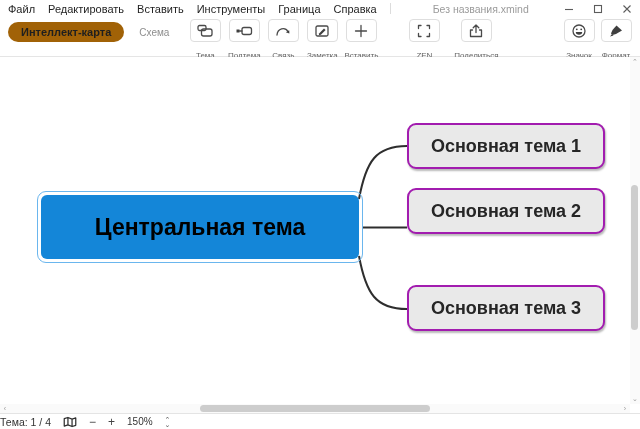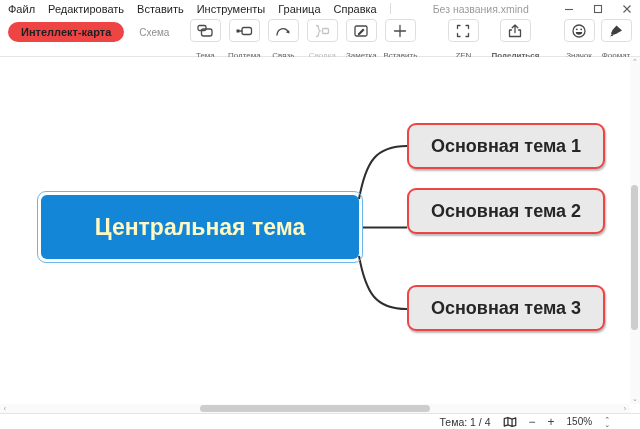--- a/index.html
+++ b/index.html
@@ -12,58 +12,58 @@
   .menu-item { cursor:default; white-space:nowrap; }
   .filename-wrap { display:flex; align-items:center; margin-left:0; }
   .menubar .sep { width:1px; height:11px; background:#dcdcdc; margin-right:10px; }
   .filename { color:#9b9b9b; font-size:10.5px; white-space:nowrap;padding-left:32px; }
   .win-controls { margin-left:auto; display:flex; align-items:center; gap:19px; padding-right:8px; color:#5c5c5c; }
   .win-controls svg { display:block; }
 
   
   .toolbar { height:40px; flex:none; display:flex; align-items:flex-start; padding:2px 6px 0 8px; border-bottom:1px solid #e5e5e5; }
   .tabs { display:flex; align-items:center; height:26px; margin-right:20px; }
-  .tab-pill { background:#ef4444; border-radius:12px; padding:4px 13px; font-size:11px; font-weight:bold; color:#1f1f1f; white-space:nowrap; }
+  .tab-pill { background:#a16207; border-radius:12px; padding:4px 13px; font-size:11px; font-weight:bold; color:#1f1f1f; white-space:nowrap; }
   .tab-plain { font-size:10px; color:#8e8e8e; margin-left:15px; white-space:nowrap; }
   .tools { display:flex; align-items:flex-start; gap:7px; }
   .tool { display:flex; flex-direction:column; align-items:center; width:32px; }
-  .tool.wide { width:38px;font-weight:bold; }
+  .tool.wide { width:38px; }
   .tool-btn { width:31px; height:23px; border:1px solid #dedede; border-radius:4px; background:#fff; display:flex; align-items:center; justify-content:center; }
   .tool-label { font-size:8px; color:#646464; margin-top:9px; white-space:nowrap; }
   .tool.disabled .tool-label { color:#bdbdbd; }
   .tool.disabled svg * { stroke:#c4c4c4; }
   .tool.gap-lg { margin-left:24px; }
   .tool.gap-md { margin-left:10px; }
   .tools-right { margin-left:auto; display:flex; gap:5px; padding-right:2px; }
   svg.icon { display:block; }
   svg.icon * { stroke:#4a4a4a; stroke-width:1.3; fill:none; stroke-linecap:round; stroke-linejoin:round; }
   svg.icon .fillpart { fill:#3f3f3f; stroke:none; }
 
   
   .canvas { position:relative; flex:1; background:#fff; overflow:hidden; }
   .connections { position:absolute; left:0; top:0; }
   .central-ring { position:absolute; left:37px; top:134px; width:326px; height:72px; border:1px solid #6ab6ee; border-radius:9px; padding:3px; }
-  .central-topic { width:100%; height:100%; background:#1486d8; border-radius:6px; display:flex; align-items:center; justify-content:center; color:#fef9c3; font-size:23px; font-weight:bold; white-space:nowrap; }
-  .branch { position:absolute; left:407px; width:198px; height:46px; background:#e9e9e9; border:2px solid #ef4444; border-radius:9px; display:flex; align-items:center; justify-content:center; font-size:18px; font-weight:bold; color:#262626; box-shadow:1px 2px 2px rgba(0,0,0,0.28); white-space:nowrap; }
+  .central-topic { width:100%; height:100%; background:#1486d8; border-radius:6px; display:flex; align-items:center; justify-content:center; color:#000000; font-size:23px; font-weight:bold; white-space:nowrap; }
+  .branch { position:absolute; left:407px; width:198px; height:46px; background:#e9e9e9; border:2px solid #a21caf; border-radius:9px; display:flex; align-items:center; justify-content:center; font-size:18px; font-weight:bold; color:#262626; box-shadow:1px 2px 2px rgba(0,0,0,0.28); white-space:nowrap; }
   .branch.b1 { top:66px; }
   .branch.b2 { top:131px; }
   .branch.b3 { top:228px; }
 
   
   .hscroll { position:absolute; left:0; right:10px; bottom:0; height:9px; background:#fafafa; display:flex; align-items:center; }
   .hscroll .arrow { width:10px; font-size:7px; color:#9a9a9a; text-align:center; line-height:9px; flex:none; }
   .hscroll .track { position:relative; flex:1; height:100%; }
   .hscroll .thumb { position:absolute; left:190px; width:230px; top:1px; height:7px; background:#cdcdcd; border-radius:4px; }
   .vscroll { position:absolute; top:0; bottom:9px; right:0; width:10px; background:#fafafa; display:flex; flex-direction:column; align-items:center; }
   .vscroll .arrow { height:10px; font-size:7px; color:#9a9a9a; line-height:10px; flex:none; }
   .vscroll .track { position:relative; flex:1; width:100%; }
   .vscroll .thumb { position:absolute; top:118px; height:145px; left:1px; width:7px; background:#cdcdcd; border-radius:4px; }
 
   
-  .statusbar { height:16px; flex:none; border-top:1px solid #e4e4e4; display:flex; align-items:center; justify-content:flex-end; gap:12px; padding-right:30px; font-size:10.5px; color:#333; background:#fff; }
+  .statusbar { height:16px; flex:none; border-top:1px solid #e4e4e4; display:flex; align-items:center; justify-content:flex-start; gap:12px; padding-right:30px; font-size:10.5px; color:#333; background:#fff; }
   .statusbar .zoom-btn { font-size:12px; color:#444; line-height:10px; cursor:default; }
   .statusbar .zoom-level { font-size:10px; color:#333; }
   .stepper { display:flex; flex-direction:column; line-height:5px; font-size:7px; color:#555; }
 </style>
 </head>
 <body>
 
 <div class="window">
 
   <div class="menubar">
@@ -124,29 +124,20 @@
       </div>
       <div class="tool">
         <div class="tool-btn">
           <svg class="icon" width="18" height="16" viewBox="0 0 18 16">
             <path d="M3 12 C3.5 5.5 11 3.5 14 8.5"></path>
             <path class="fillpart" d="M15.4 10.6 L11.8 9.2 L15.2 7.2 Z"></path>
           </svg>
         </div>
         <div class="tool-label">Связь</div>
       </div>
-      <div class="tool disabled">
-        <div class="tool-btn">
-          <svg class="icon" width="18" height="16" viewBox="0 0 18 16">
-            <path d="M3.5 2.5 c2 0 2 1.5 2 2.5 c0 1.5 .5 2.5 1.8 3 c-1.3 .5 -1.8 1.5 -1.8 3 c0 1 0 2.5 -2 2.5"></path>
-            <rect x="9.5" y="5.5" width="6" height="5" rx="1"></rect>
-          </svg>
-        </div>
-        <div class="tool-label">Сводка</div>
-      </div>
       <div class="tool">
         <div class="tool-btn">
           <svg class="icon" width="18" height="16" viewBox="0 0 18 16">
             <rect x="3" y="3" width="12" height="10" rx="1.5"></rect>
             <path class="fillpart" d="M6.3 10.2 L11 5.5 L12.6 7.1 L7.9 11.8 L5.8 12.3 Z"></path>
           </svg>
         </div>
         <div class="tool-label">Заметка</div>
       </div>
       <div class="tool">

